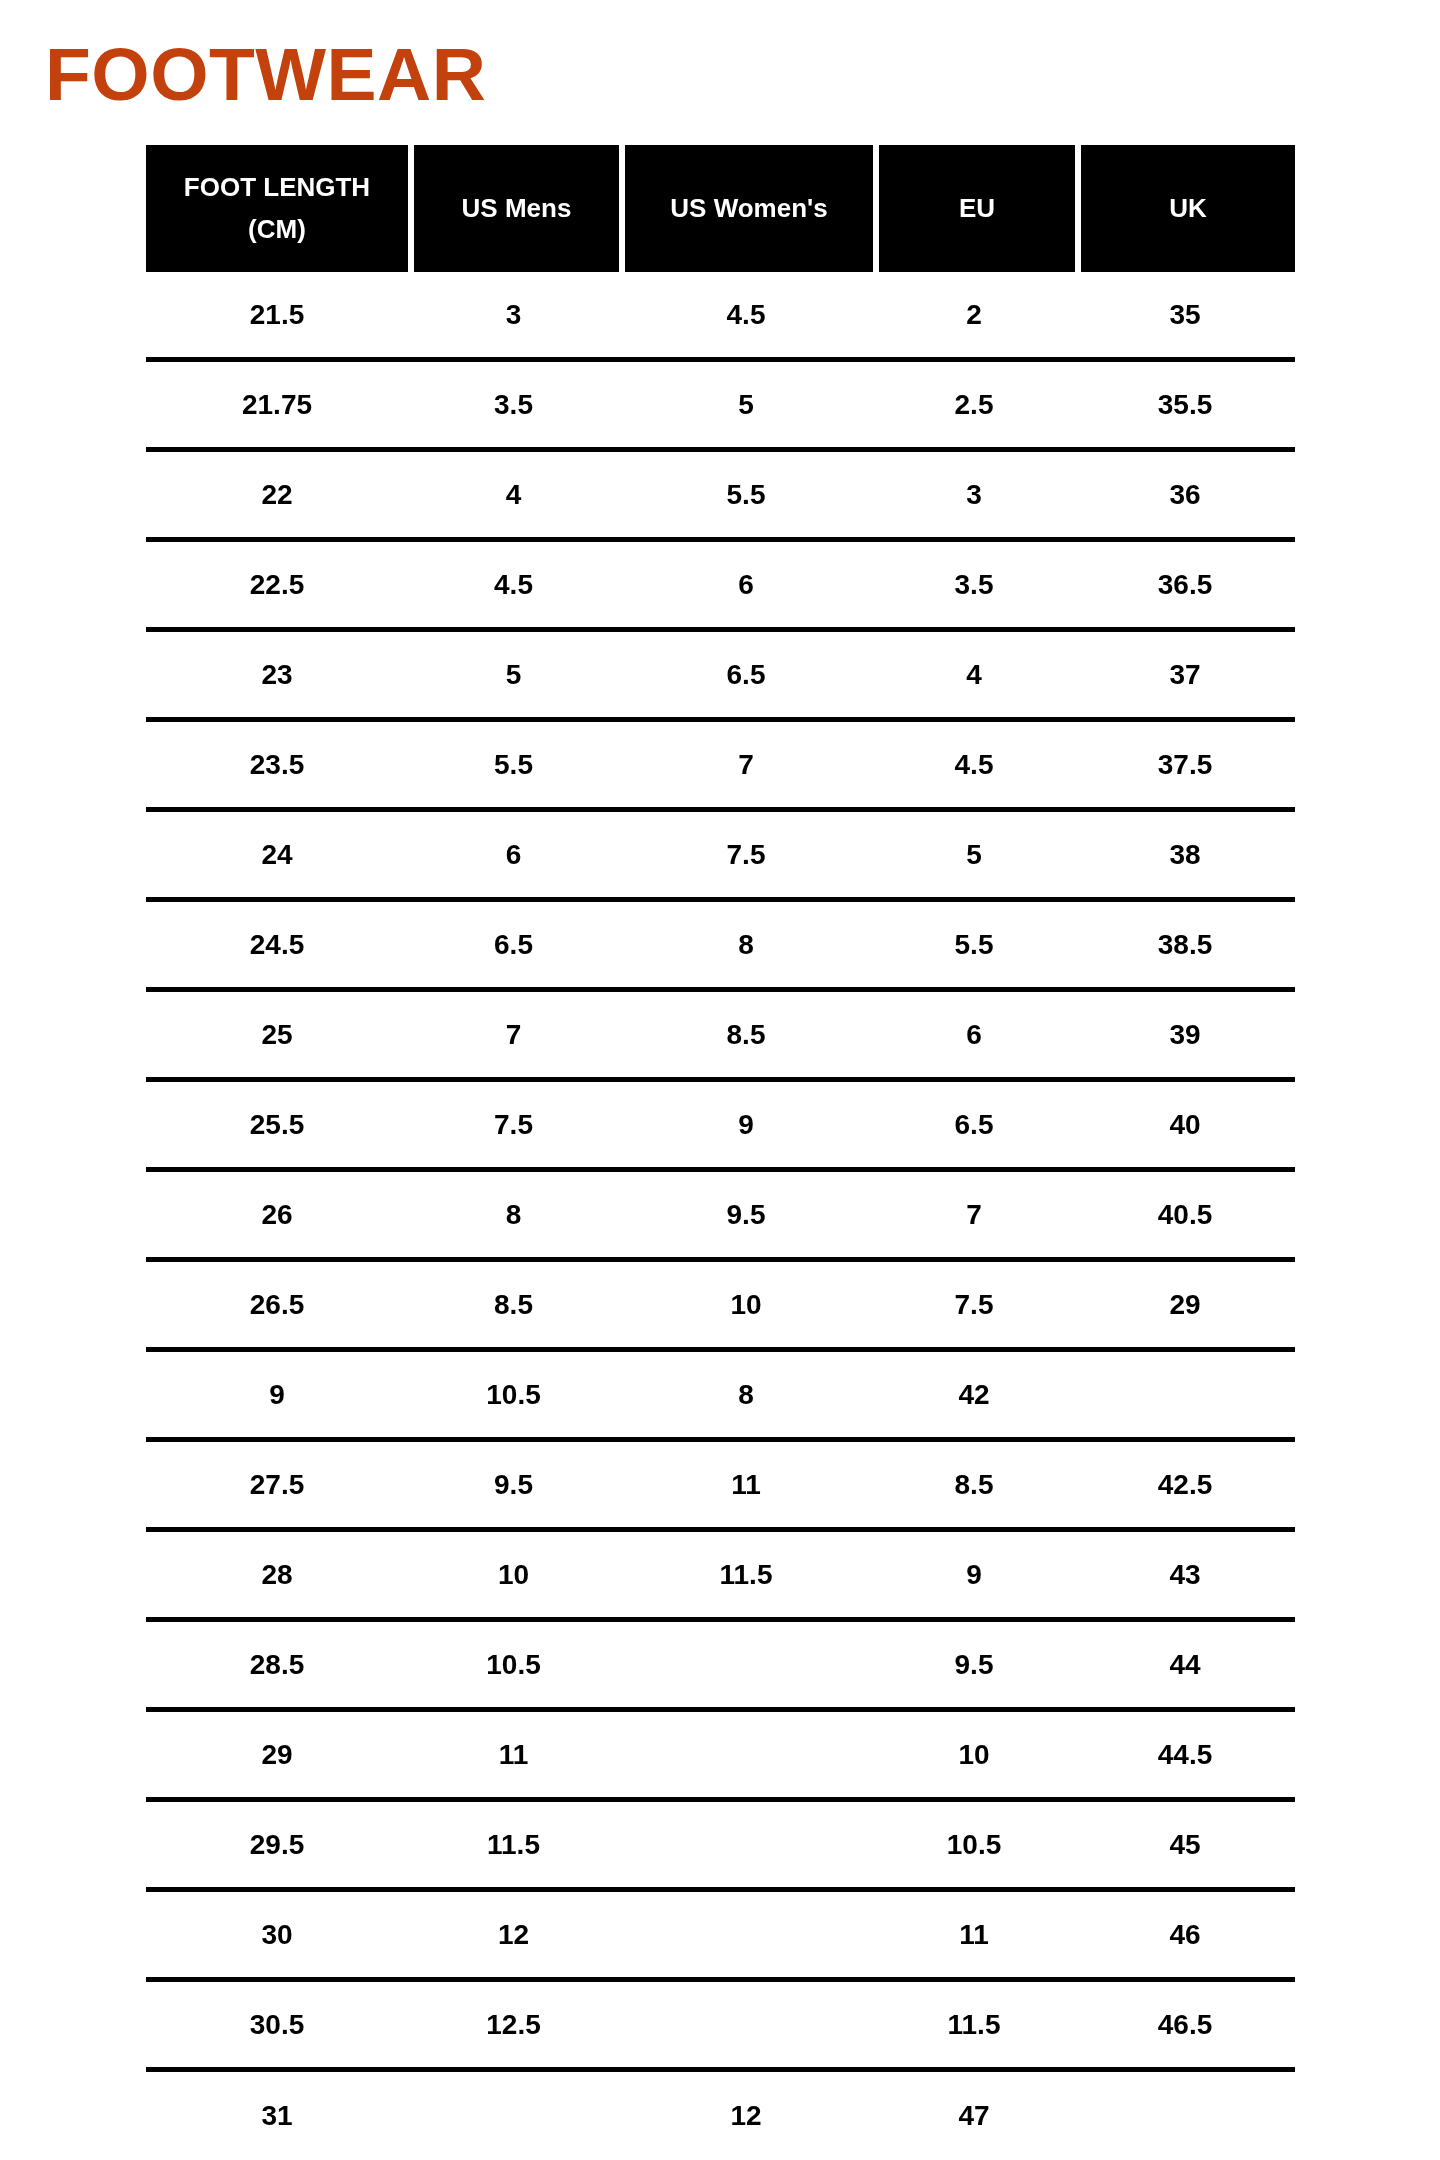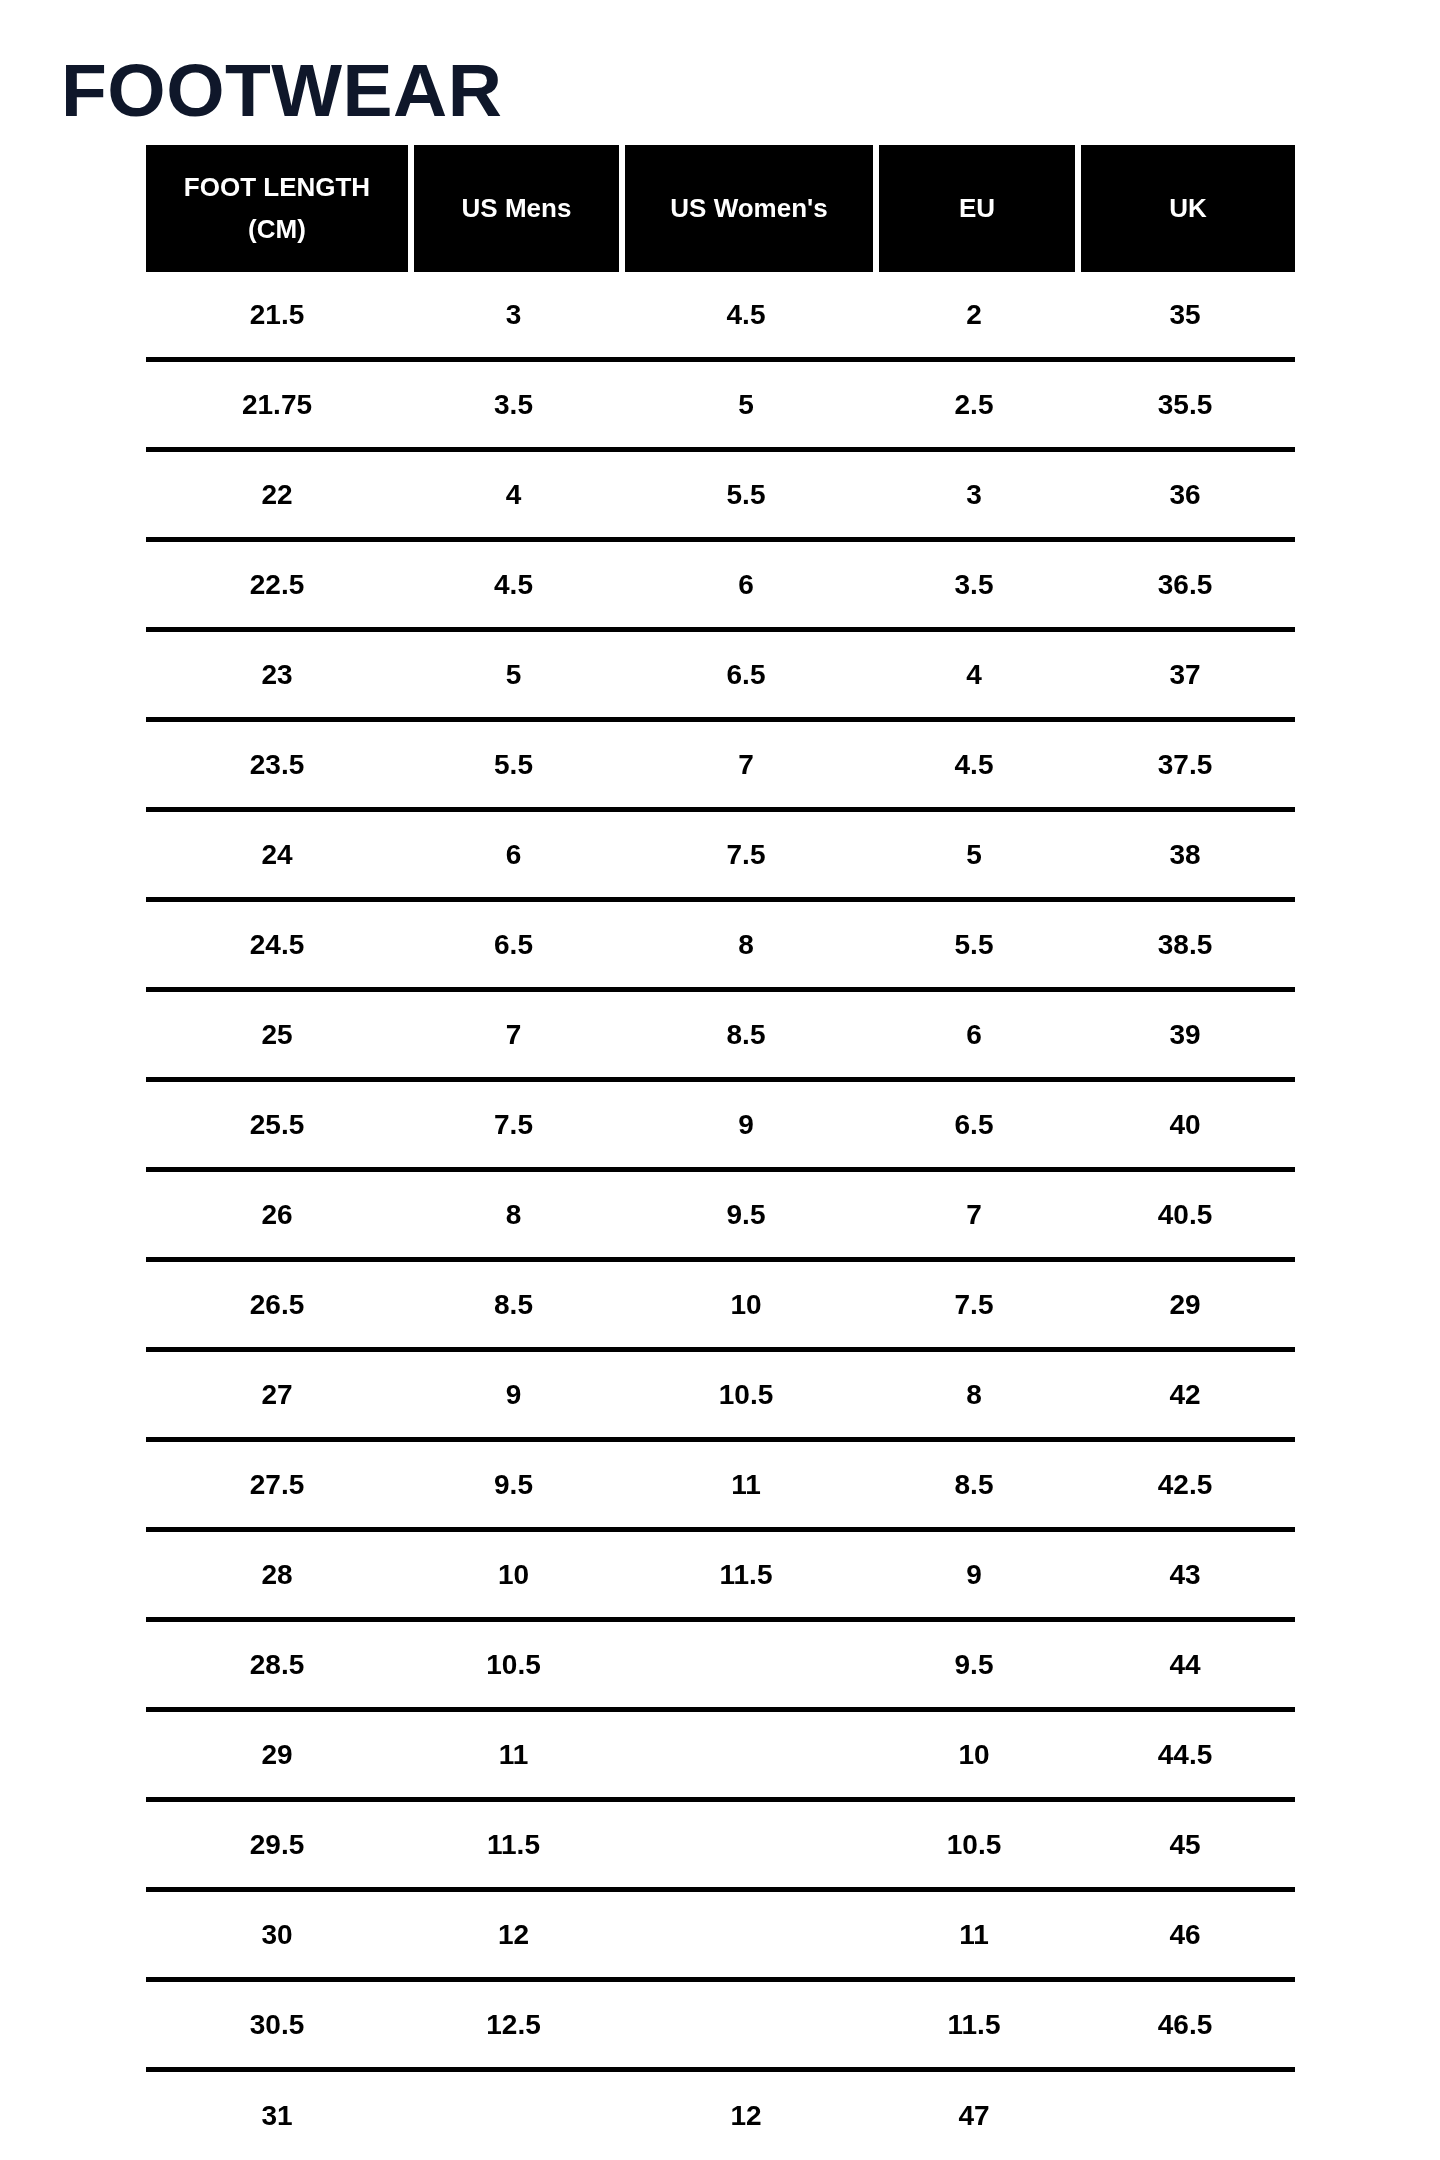--- a/index.html
+++ b/index.html
@@ -12,24 +12,24 @@
     position: relative;
     width: 1440px;
     height: 2160px;
     background: #ffffff;
     overflow: hidden;
   }
   .title {
     position: absolute;
     left: 45px;
     top: 31px;
-    margin: 16px;
+    margin: 0;
     font-size: 75px;
     font-weight: bold;
-    color: #0f172a;
+    color: #c2410c;
     letter-spacing: 0.5px;
     white-space: nowrap;
   }
   .size-table {
     position: absolute;
     left: 146px;
     top: 145px;
     width: 1149px;
   }
   .thead {
@@ -169,21 +169,20 @@
           <div class="cell">40.5</div>
         </div>
         <div class="row">
           <div class="cell">26.5</div>
           <div class="cell">8.5</div>
           <div class="cell">10</div>
           <div class="cell">7.5</div>
           <div class="cell">29</div>
         </div>
         <div class="row">
-          <div class="cell">27</div>
           <div class="cell">9</div>
           <div class="cell">10.5</div>
           <div class="cell">8</div>
           <div class="cell">42</div>
         </div>
         <div class="row">
           <div class="cell">27.5</div>
           <div class="cell">9.5</div>
           <div class="cell">11</div>
           <div class="cell">8.5</div>

